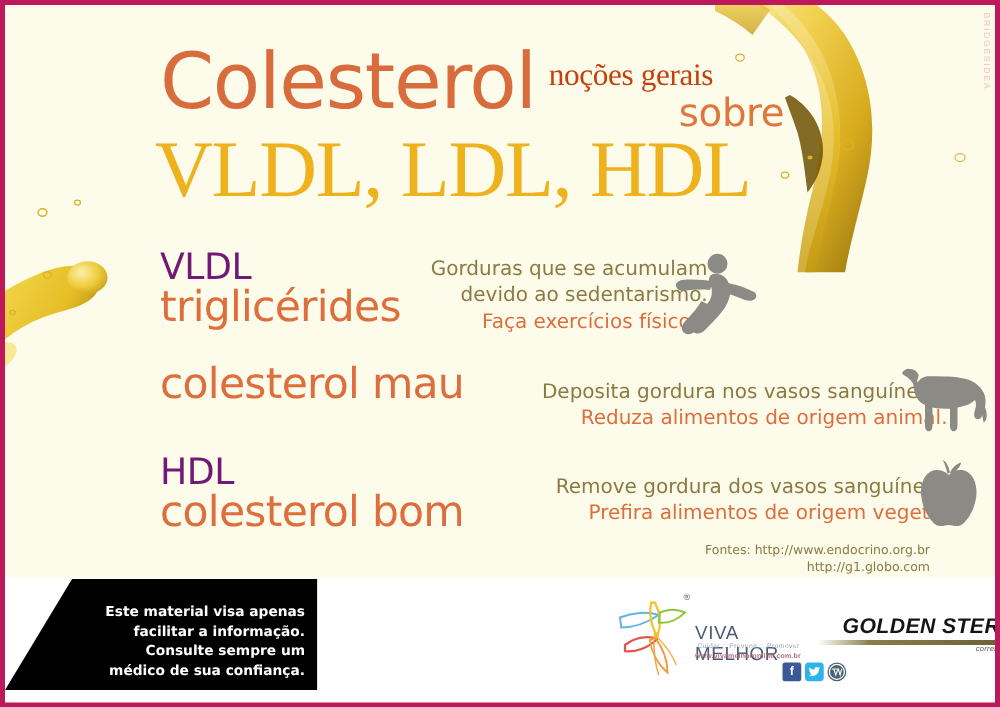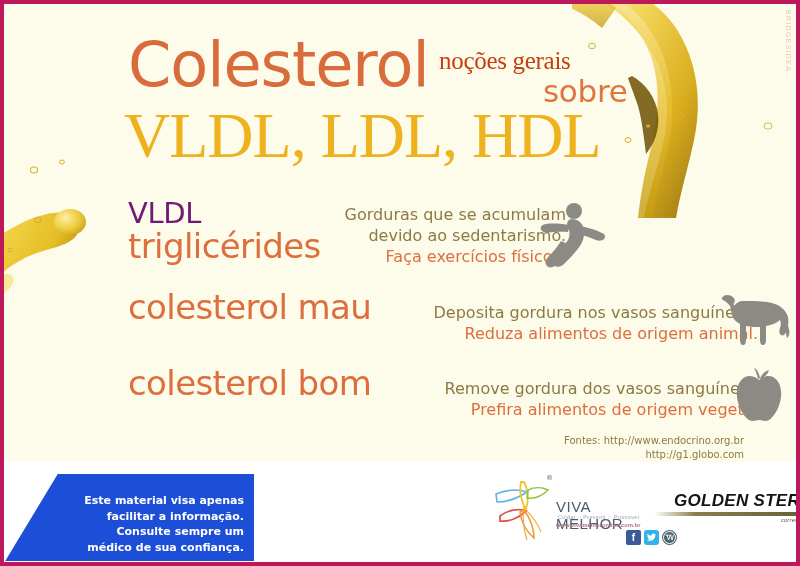--- a/index.html
+++ b/index.html
@@ -100,22 +100,22 @@
     text-align:right;font-size:10px;line-height:14px;color:#8d7a43;
     font-family:"DejaVu Sans",sans-serif;
   }
 
   
   .band{
     position:absolute;left:0;bottom:1px;width:798px;height:99px;
     background:#ffffff;overflow:hidden;
   }
   .band-orange{
-    position:absolute;left:0;top:12px;height:89px;width:250px;
-    background:#1d4ed8;
+    position:absolute;left:0;top:1px;height:89px;width:250px;
+    background:#000000;
     clip-path:polygon(21.5% 0,100% 0,100% 100%,0 100%);
   }
   .band-msg{
     position:absolute;left:60px;top:19px;width:180px;
     text-align:right;color:#ffffff;
     font-size:11px;line-height:15.5px;font-weight:bold;
     font-family:"DejaVu Sans",sans-serif;
   }
 
   .logos{position:absolute;left:250px;top:0;right:0;height:99px;}
@@ -279,20 +279,21 @@
              C57,33 52,35 46,36 L46,50 C46,53 45,55 43,55 C41,55 40,53 40,50
              L40,37 C35,37 30,37 26,36 L26,50 C26,53 25,55 23,55
              C21,55 20,53 20,50 L20,34 C16,32 13,29 12,25 C11,21 11,18 10,16
              C8,13 5,11 3,10 C1,9 2,7 4,6 Z"></path>
     <path d="M14,14 C12,10 9,7 6,6 C9,4 13,6 15,10 Z"></path>
     <path d="M62,28 C65,30 68,34 69,39 C70,43 69,47 67,48 C66,45 66,40 64,36 Z"></path>
   </svg>
 
   <div class="section sec-hdl">
     <div class="sec-label">
+      <div class="lbl-abbr">HDL</div>
       <div class="lbl-name">colesterol bom</div>
     </div>
     <div class="sec-desc">
       <div class="desc-a">Remove gordura dos vasos sanguíneos.</div>
       <div class="desc-b">Prefira alimentos de origem vegetal.</div>
     </div>
   </div>
 
   <svg class="icon-gray ic-apple" viewBox="0 0 50 56">
     <path d="M25,14 C29,10 35,9 39,11 C45,14 48,22 47,31 C46,40 41,50 35,54

